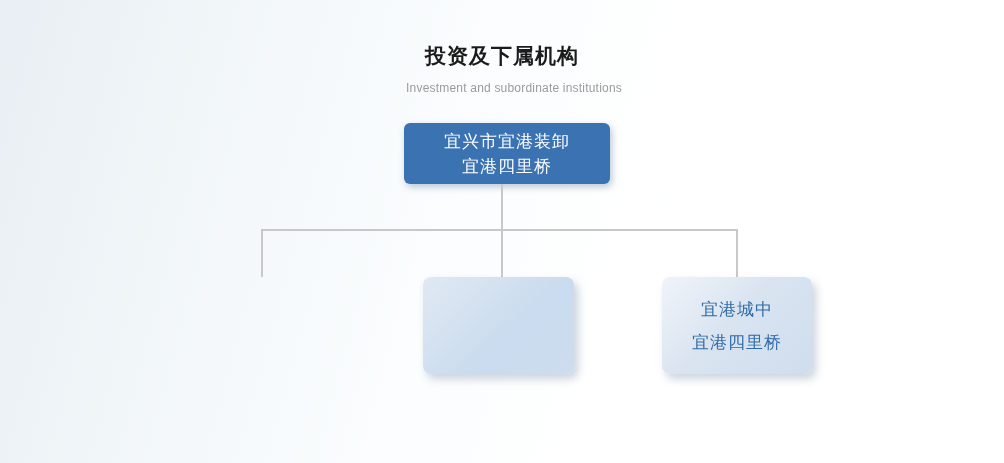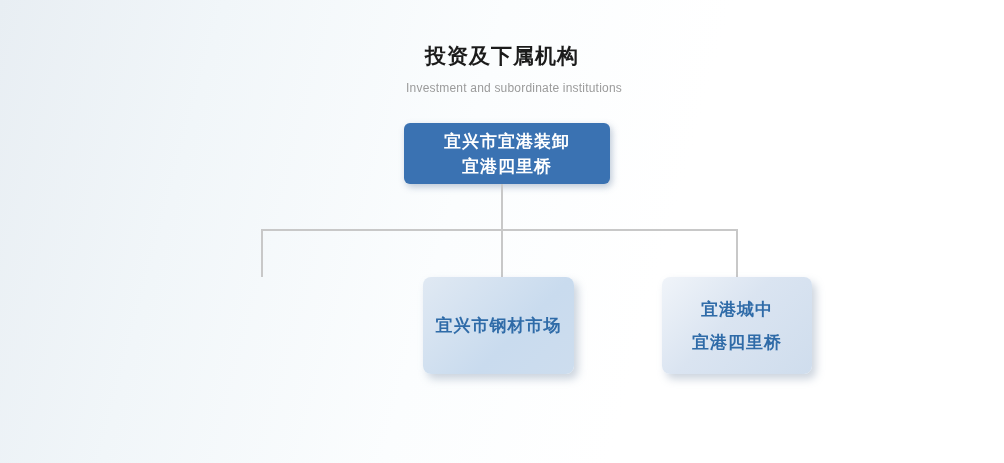--- a/index.html
+++ b/index.html
@@ -41,21 +41,21 @@
   }
 
   
   .node {
     position: absolute;
     display: flex;
     flex-direction: column;
     align-items: center;
     justify-content: center;
     text-align: center;
-    font-weight: bold;
+    font-weight: normal;
   }
   .node .nl { display: block; }
 
   .root {
     left: 404px; top: 123px;
     width: 206px; height: 61px;
     background: var(--root-box-bg, #3a72b2);
     border-radius: 6px;
     box-shadow: 2px 3px 7px rgba(70, 100, 140, 0.35);
     color: var(--root-box-text, #ffffff);
@@ -110,21 +110,20 @@
   </div>
 
   <div class="line stem"></div>
   <div class="line rail"></div>
   <div class="line drop drop-left"></div>
   <div class="line drop drop-mid"></div>
   <div class="line drop drop-right"></div>
 
 
   <div class="node child child-2">
-    <span class="nl">宜兴市钢材市场</span>
   </div>
 
   <div class="node child child-3">
     <span class="nl">宜港城中</span>
     <span class="nl">宜港四里桥</span>
   </div>
 
 </div>
 
 </body></html>

